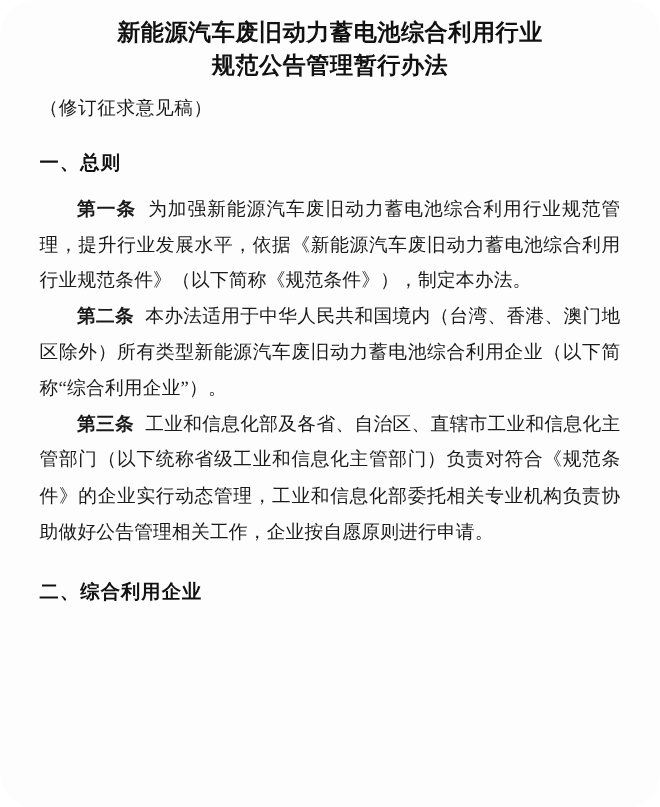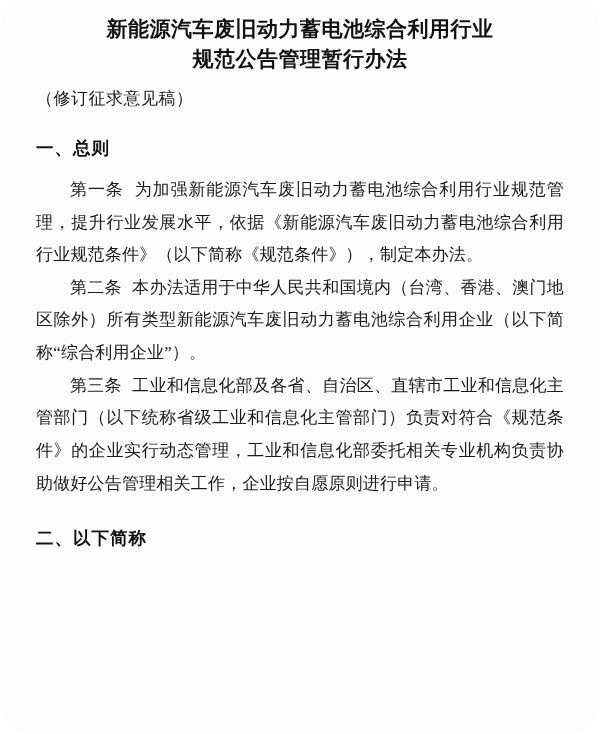--- a/index.html
+++ b/index.html
@@ -55,21 +55,21 @@
     font-size: 17px;
     line-height: 1.92;
     text-align: justify;
     text-justify: inter-ideograph;
     margin: 0;
     text-indent: 2em;
     color: #1a1a1a;
     letter-spacing: 0.2px;
   }
   .para .label {
-    font-weight: normal;
+    font-weight: bold;
   }
   .para .gap {
     display: inline-block;
     width: 0.6em;
   }
   .first-section-gap {
     margin-top: 14px;
   }
 </style>
 </head>
@@ -94,17 +94,17 @@
     <p class="para">
       <span class="label">第二条</span><span class="gap"></span><span>本办法适用于中华人民共和国境内（台湾、香港、澳门地区除外）所有类型新能源汽车废旧动力蓄电池综合利用企业（以下简称“综合利用企业”）。</span>
     </p>
 
     <p class="para">
       <span class="label">第三条</span><span class="gap"></span><span>工业和信息化部及各省、自治区、直辖市工业和信息化主管部门（以下统称省级工业和信息化主管部门）负责对符合《规范条件》的企业实行动态管理，工业和信息化部委托相关专业机构负责协助做好公告管理相关工作，企业按自愿原则进行申请。</span>
     </p>
   </div>
 
   <div class="section">
-    <div class="section-heading">二、以下简称</div>
+    <div class="section-heading">二、综合利用企业</div>
 
   </div>
 
 </div>
 
 </body></html>

